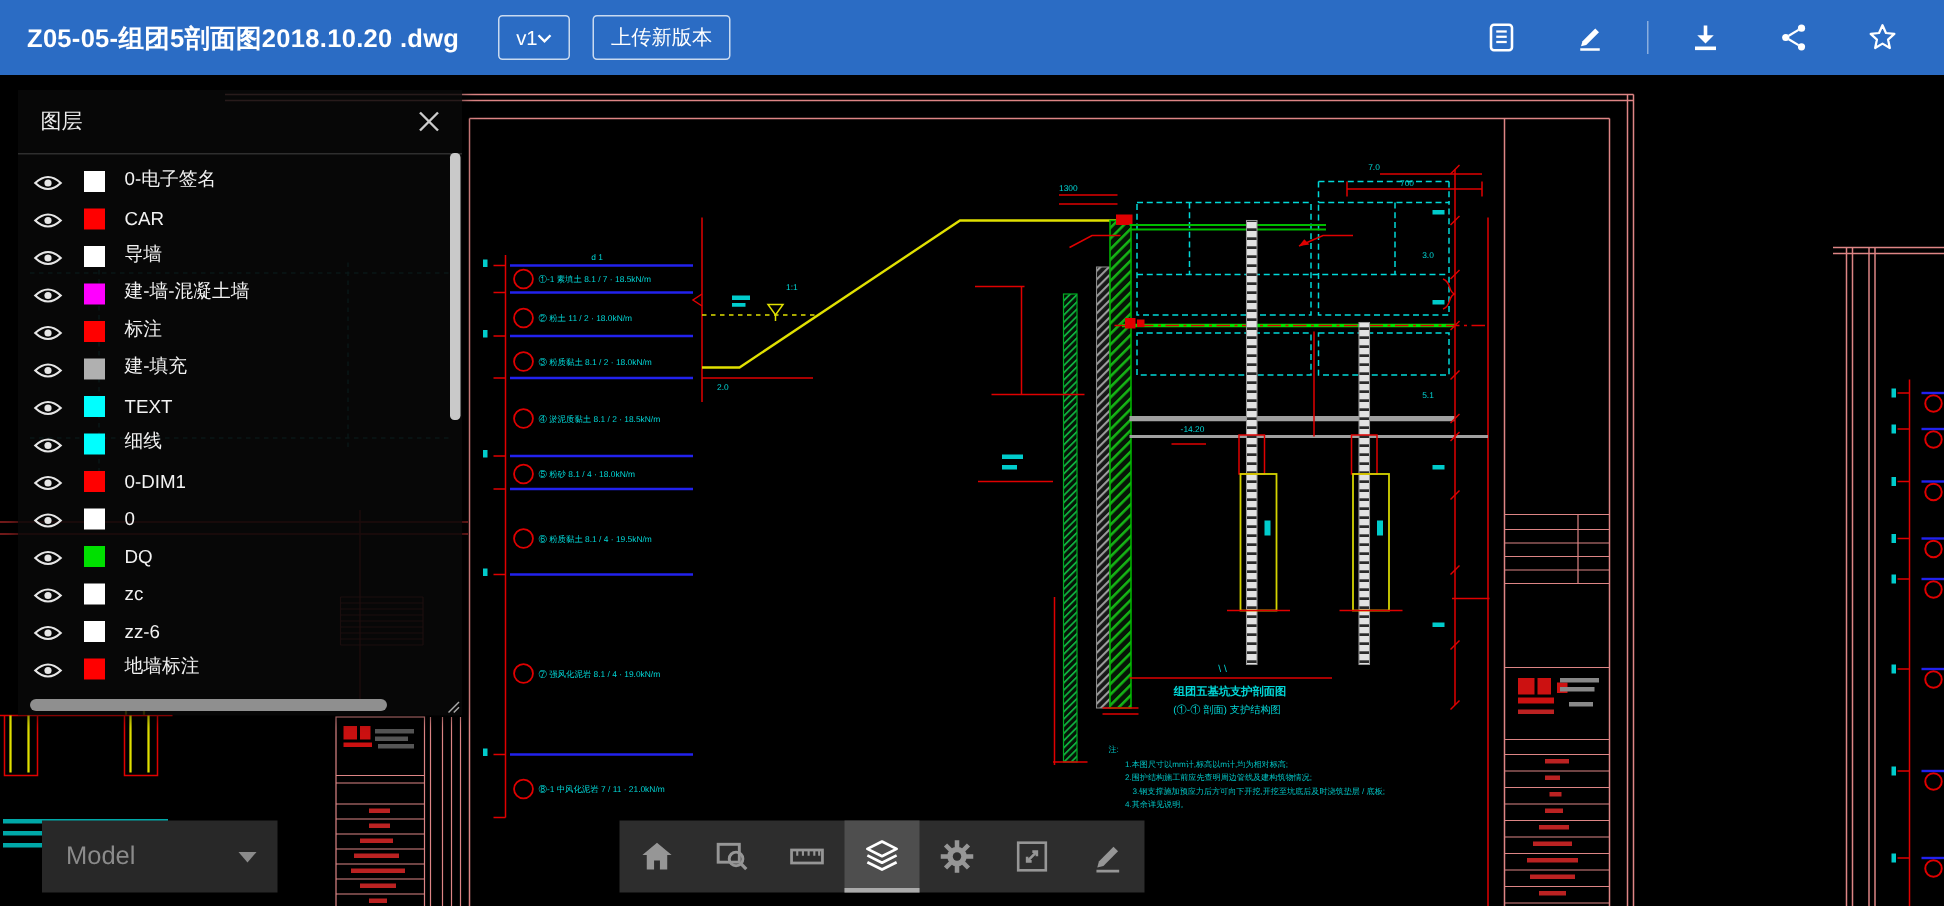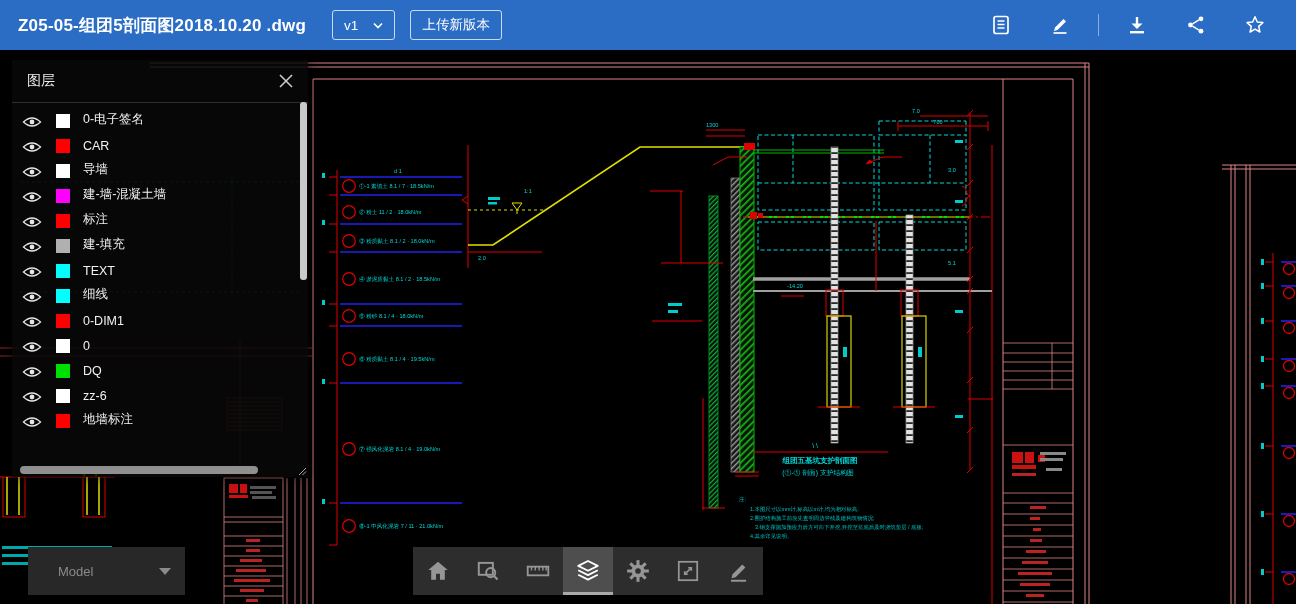--- a/index.html
+++ b/index.html
@@ -5,21 +5,21 @@
   html,body{margin:0;padding:0}
   body{width:1296px;height:604px;overflow:hidden;position:relative;background:#000;
        font-family:"Liberation Sans",sans-serif;-webkit-font-smoothing:antialiased}
 
   
   .topbar{position:absolute;top:0;left:0;width:1296px;height:50px;background:#2b6cc4;
           display:flex;align-items:center;color:#fff;z-index:10}
   .tb-title{margin-left:18px;font-size:17px;font-weight:bold;letter-spacing:.2px;white-space:nowrap}
   .ver-btn,.upload-btn{height:28px;border:1px solid rgba(255,255,255,.75);border-radius:3px;
           display:flex;align-items:center;padding:0 11px;font-size:13.5px;cursor:pointer;white-space:nowrap}
-  .ver-btn{margin-left:26px;gap:15px}
+  .ver-btn{margin-left:26px;gap:0}
   .upload-btn{margin-left:15px}
   .tb-right{margin-left:auto;display:flex;align-items:center;gap:37px;padding-right:30px}
   .tb-ic{width:22px;height:22px;display:block;cursor:pointer}
   .tb-divider{width:1px;height:22px;background:rgba(255,255,255,.45);margin:0 -10px}
 
   
   .panel{position:absolute;left:12px;top:60px;width:296px;height:417px;
          background:rgba(8,8,8,.85);box-shadow:0 0 10px rgba(0,0,0,.7);z-index:5}
   .panel-h{height:42px;display:flex;align-items:center;justify-content:space-between;
            padding:0 15px;border-bottom:1px solid #2e2e2e}
@@ -38,21 +38,21 @@
   .toolbar{position:absolute;left:413px;top:547px;height:48px;display:flex;background:#2d2d2d;z-index:6}
   .tool{width:50px;height:48px;display:flex;align-items:center;justify-content:center;
         cursor:pointer;position:relative;color:#969696}
   .tool.active{background:#4e4e4e;color:#fff}
   .tool.active::after{content:"";position:absolute;left:0;right:0;bottom:0;height:3px;background:#aaa}
   .gear-hole{fill:#2d2d2d}
 
   
   .model{position:absolute;left:28px;top:547px;width:157px;height:48px;background:#282828;
          display:flex;align-items:center;cursor:pointer;z-index:6}
-  .model-txt{color:#8b8b8b;font-size:13px;margin-left:30px}
+  .model-txt{color:#8b8b8b;font-size:17px;margin-left:16px}
   .model-arrow{margin-left:auto;margin-right:14px;width:0;height:0;
          border-left:6px solid transparent;border-right:6px solid transparent;border-top:7px solid #8b8b8b}
 
   
   #cad{position:absolute;top:50px;left:0;background:#000;z-index:0}
   #cad text{font-family:"Liberation Sans",sans-serif}
   .pk{stroke:#dd8585;stroke-width:1;fill:none}
   .pkt{stroke:#dd8585;stroke-width:.8;fill:none}
   .rd{stroke:#e00000;stroke-width:1;fill:none}
   .cyd{stroke:#00d8d8;stroke-width:1;fill:none;stroke-dasharray:4,2.5}
@@ -610,20 +610,30 @@
         <span class="lbl">DQ</span>
       </div>
     <div class="layer-row">
         <span class="eye">
           <svg viewBox="0 0 20 12" width="20" height="12">
             <path d="M1.5,6 Q10,-2 18.5,6 Q10,14 1.5,6 Z" fill="none" stroke="#e6e6e6" stroke-width="1.4"></path>
             <circle cx="10" cy="6" r="2.4" fill="#e6e6e6"></circle>
           </svg>
         </span>
         <span class="swatch" style="background: rgb(255, 255, 255);"></span>
+        <span class="lbl">zc</span>
+      </div>
+    <div class="layer-row">
+        <span class="eye">
+          <svg viewBox="0 0 20 12" width="20" height="12">
+            <path d="M1.5,6 Q10,-2 18.5,6 Q10,14 1.5,6 Z" fill="none" stroke="#e6e6e6" stroke-width="1.4"></path>
+            <circle cx="10" cy="6" r="2.4" fill="#e6e6e6"></circle>
+          </svg>
+        </span>
+        <span class="swatch" style="background: rgb(255, 255, 255);"></span>
         <span class="lbl">zz-6</span>
       </div>
     <div class="layer-row">
         <span class="eye">
           <svg viewBox="0 0 20 12" width="20" height="12">
             <path d="M1.5,6 Q10,-2 18.5,6 Q10,14 1.5,6 Z" fill="none" stroke="#e6e6e6" stroke-width="1.4"></path>
             <circle cx="10" cy="6" r="2.4" fill="#e6e6e6"></circle>
           </svg>
         </span>
         <span class="swatch" style="background: rgb(255, 0, 0);"></span>

